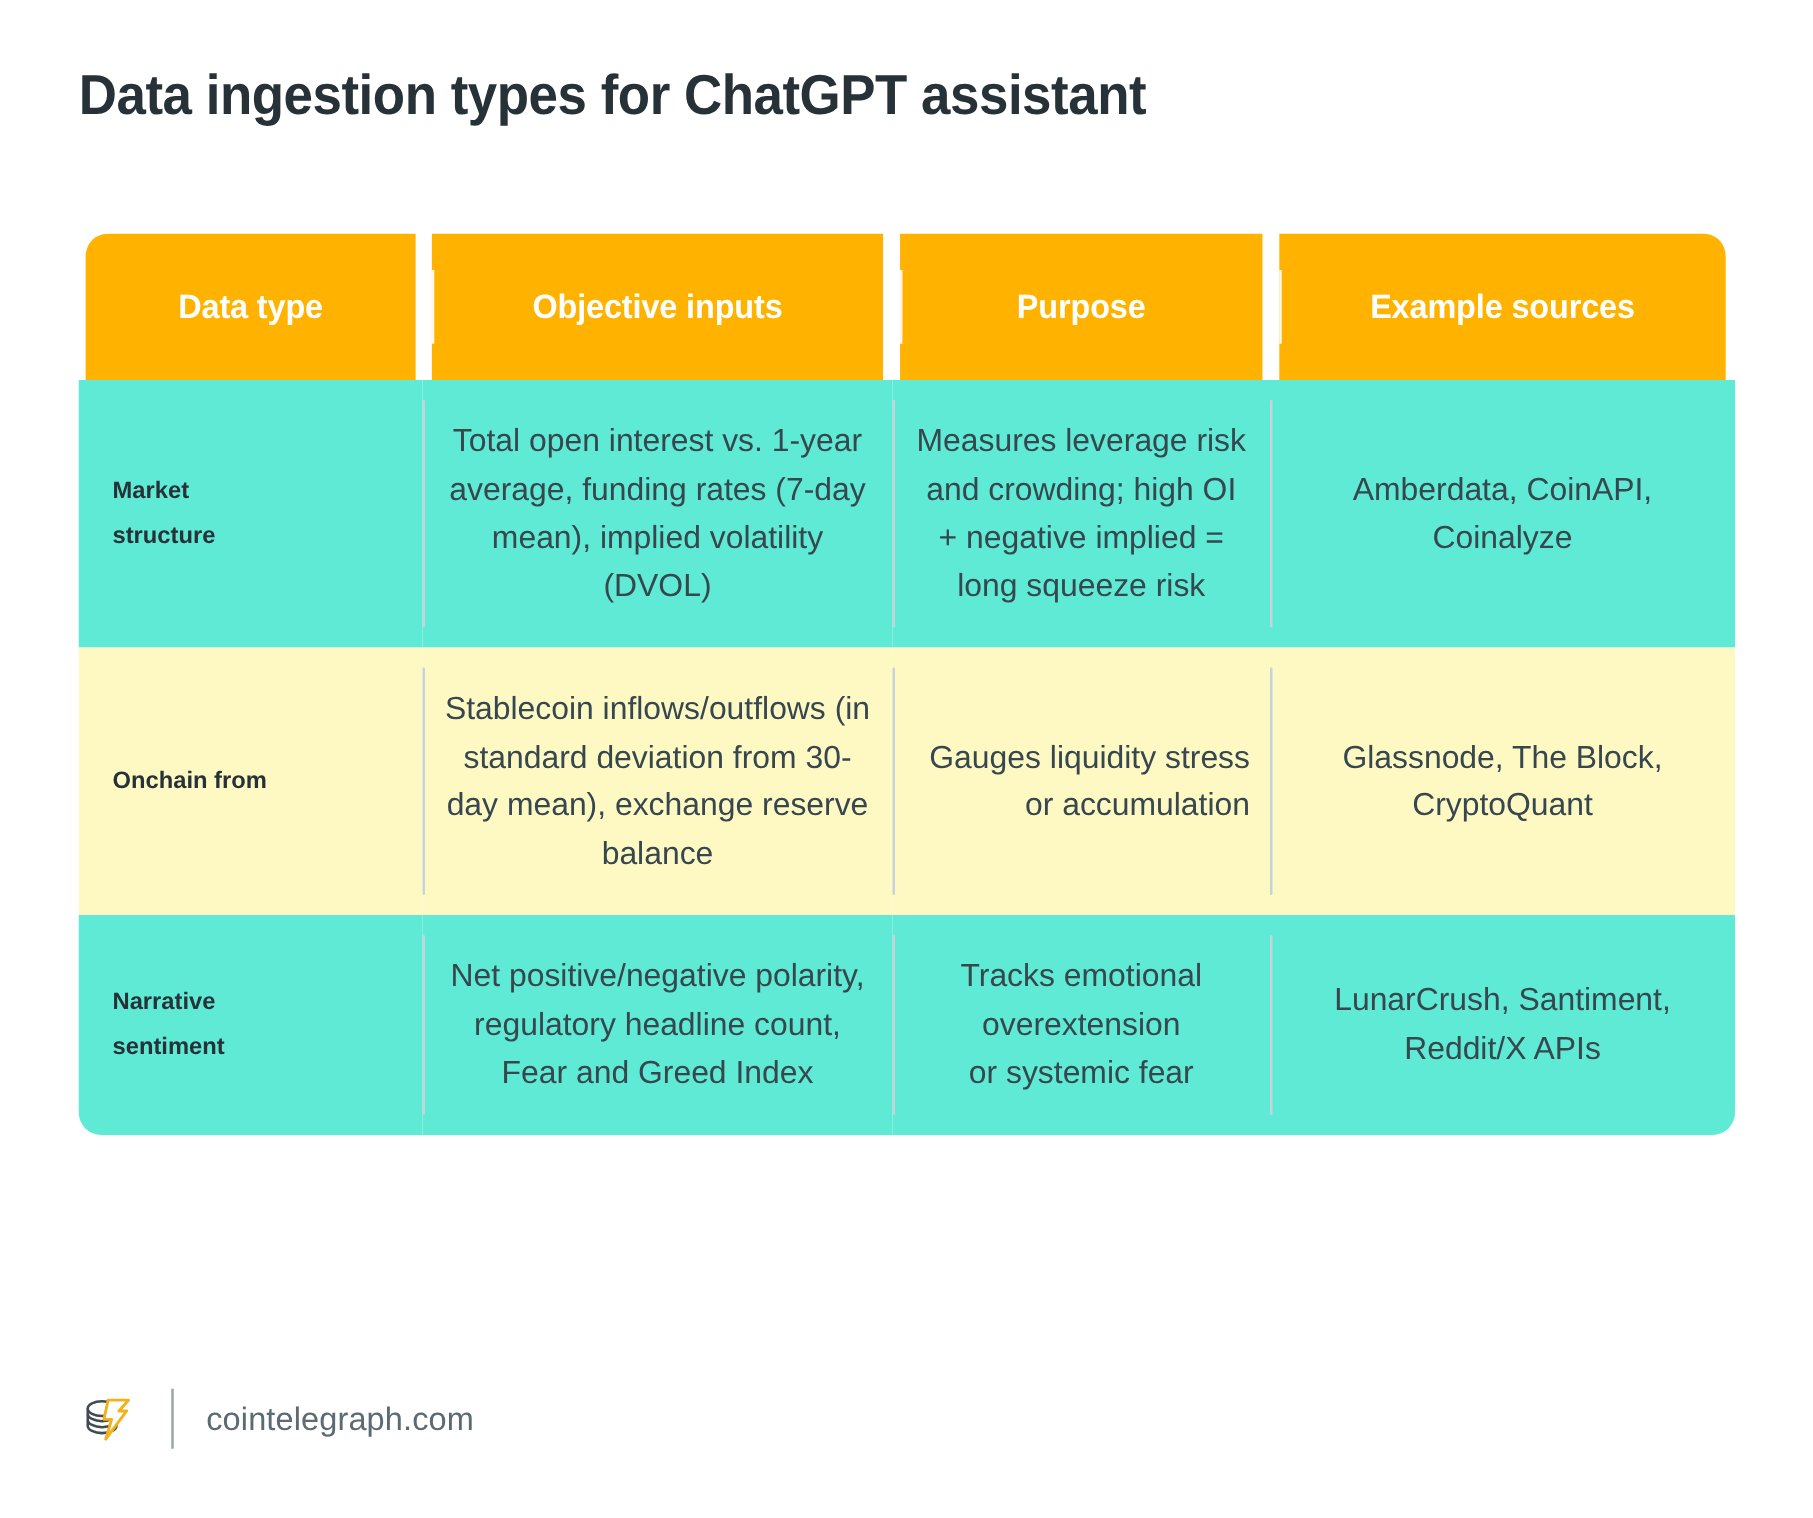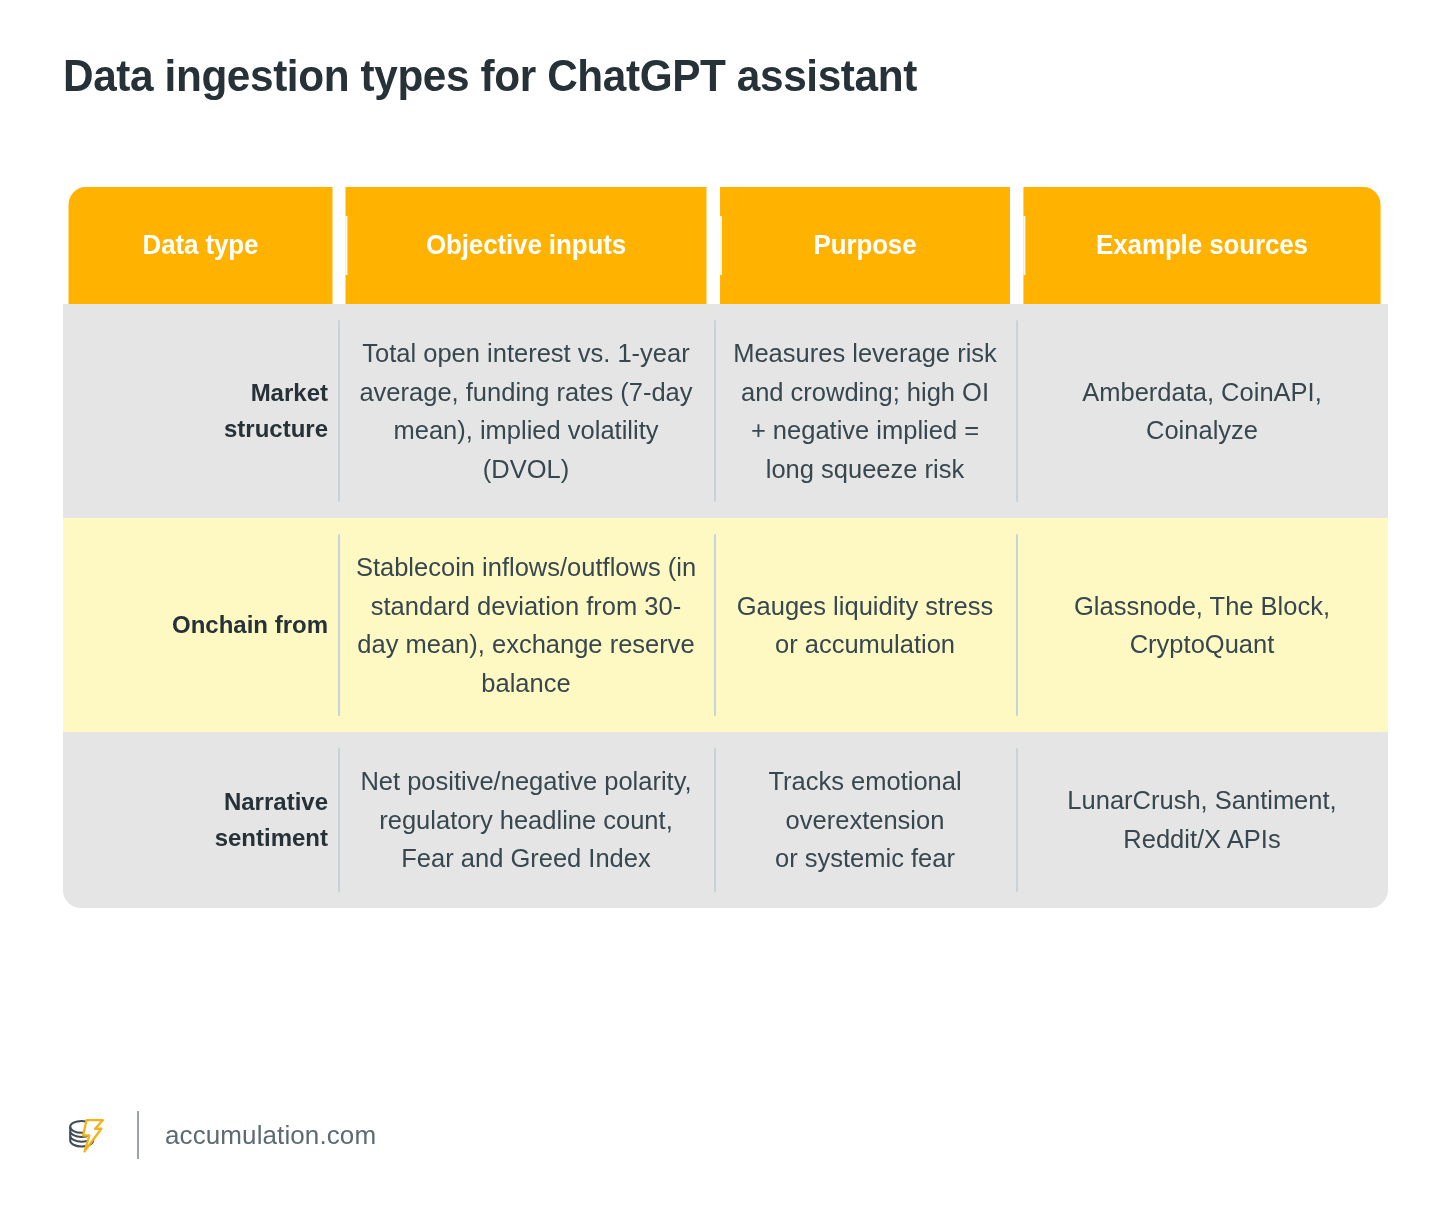--- a/index.html
+++ b/index.html
@@ -85,31 +85,31 @@
   tbody td {
     vertical-align: middle;
     position: relative;
     font-size: 25.5px;
     line-height: 38.5px;
     color: #37474f;
     text-align: center;
     padding: 30px 16px;
   }
 
-  tbody tr.stripe td { background: #e5e5e5; }
+  tbody tr.stripe td { background: #5eead4; }
   tbody tr.plain  td { background: #fef9c3; }
 
   tbody tr.last td.col-1 { border-bottom-left-radius: 18px; }
   tbody tr.last td.col-4 { border-bottom-right-radius: 18px; }
 
   
   tbody td.col-1 {
-    text-align: right;
+    text-align: left;
     font-weight: 700;
-    font-size: 24px;
+    font-size: 19px;
     line-height: 36px;
     padding-left: 27px;
     padding-right: 10px;
     color: #263238;
   }
 
   
   tbody td.sep::before {
     content: "";
     position: absolute;
@@ -189,21 +189,21 @@
       </tr>
 
       <tr class="plain">
         <td class="col-1">
           <span class="cellwrap">Onchain from</span>
         </td>
         <td class="col-2 sep">
           <span class="cellwrap">Stablecoin inflows/outflows (in standard deviation from 30-day mean), exchange reserve balance</span>
         </td>
         <td class="col-3 sep">
-          <span class="cellwrap" style="white-space: pre-line;">Gauges liquidity stress
+          <span class="cellwrap" style="white-space: pre-line; text-align: right;">Gauges liquidity stress
 or accumulation</span>
         </td>
         <td class="col-4 sep">
           <span class="cellwrap">Glassnode, The Block, CryptoQuant</span>
         </td>
       </tr>
 
       <tr class="stripe last">
         <td class="col-1">
           <span class="cellwrap" style="white-space: pre-line;">Narrative
@@ -234,14 +234,14 @@
       <path d="M7.5 15.5 v4.3 c0 3.42 5.37 6.2 12 6.2 s12 -2.78 12 -6.2 v-4.3"></path>
       <path d="M7.5 20.5 v4.3 c0 3.42 5.37 6.2 12 6.2 s12 -2.78 12 -6.2 v-4.3"></path>
       <path d="M7.5 25.5 v4.3 c0 3.42 5.37 6.2 12 6.2 s12 -2.78 12 -6.2 v-4.3"></path>
     </g>
 
     <path d="M24.5 8.5 L41.5 8.5 L33.5 17.5 L40 17.5 L22.5 41 L27.5 24.5 L21 24.5 Z" fill="#ffffff" stroke="#F2B21A" stroke-width="2.4" stroke-linejoin="round"></path>
   </svg>
 
   <div class="footer-divider"></div>
 
-  <div class="footer-text">accumulation.com</div>
+  <div class="footer-text">cointelegraph.com</div>
 </div>
 
 </body></html>

